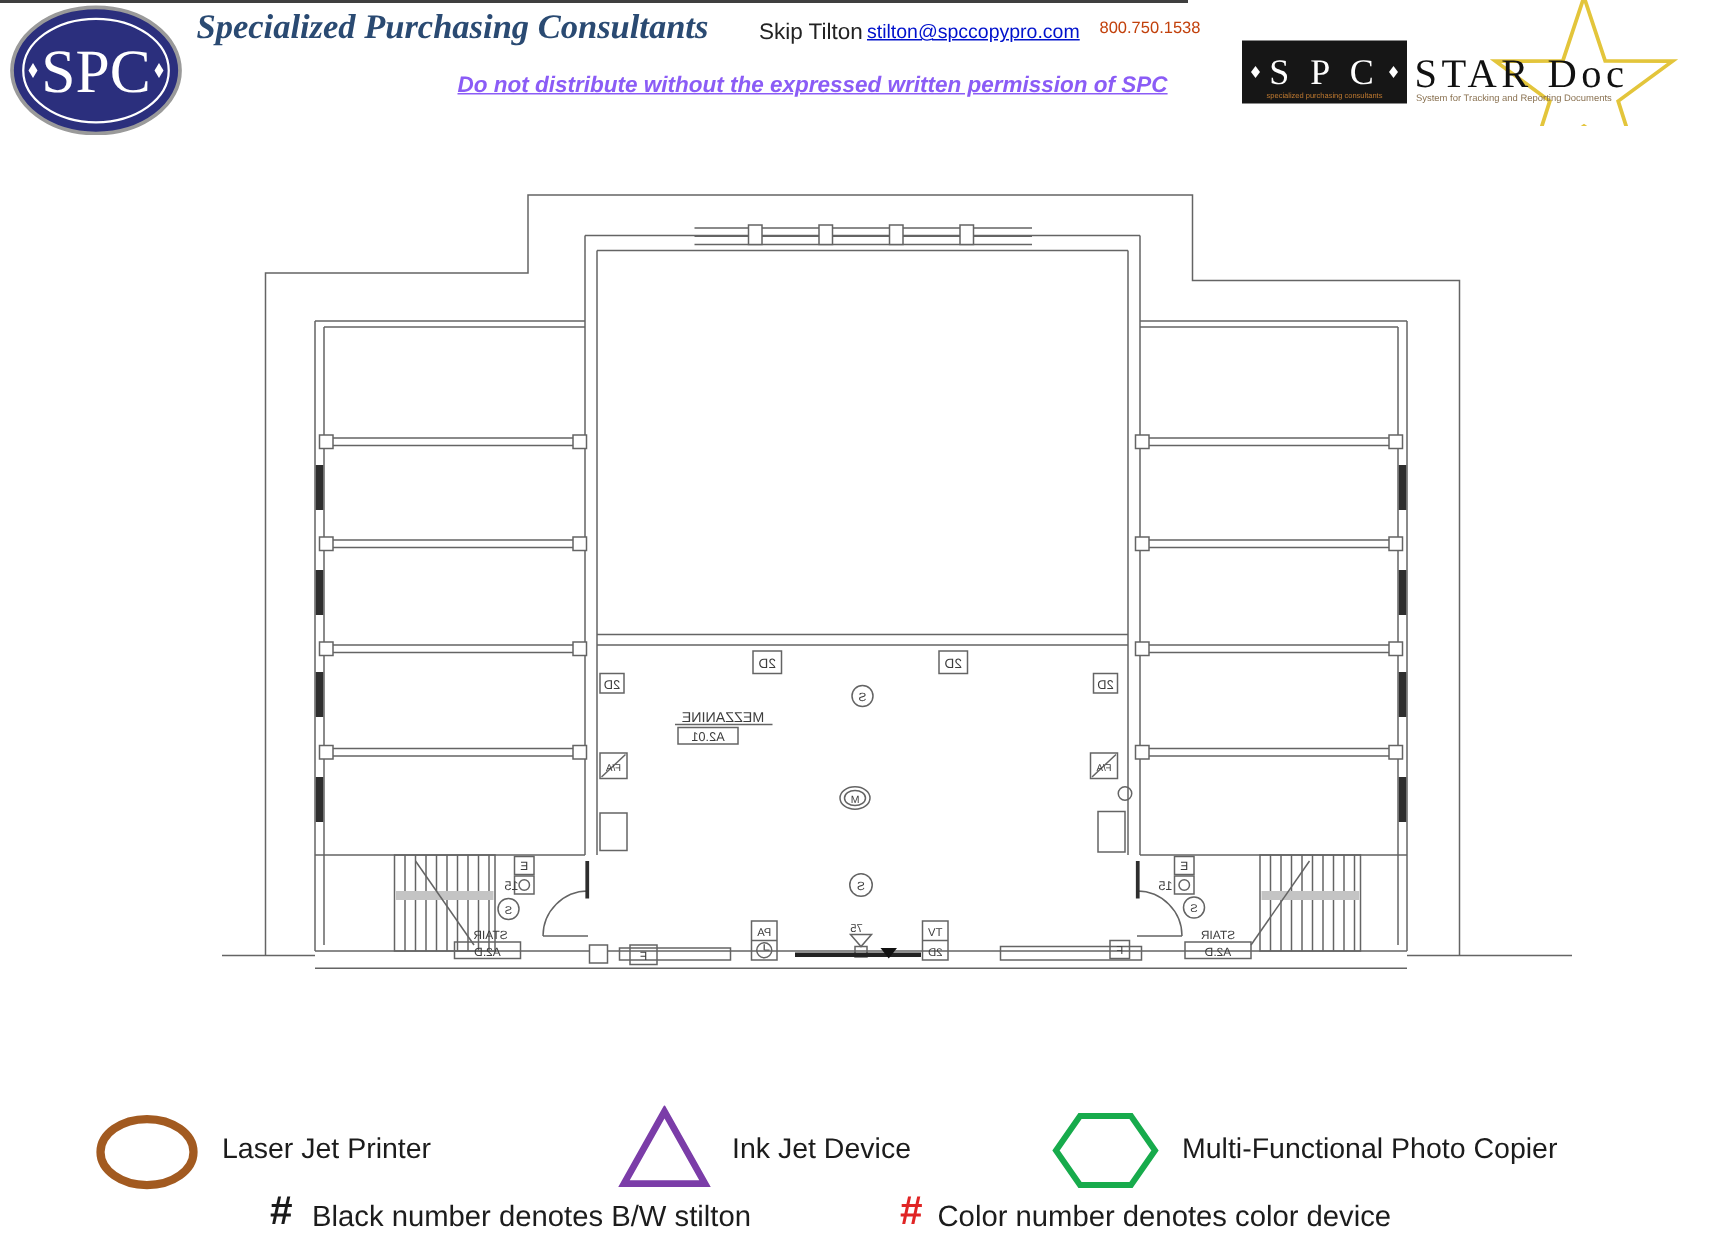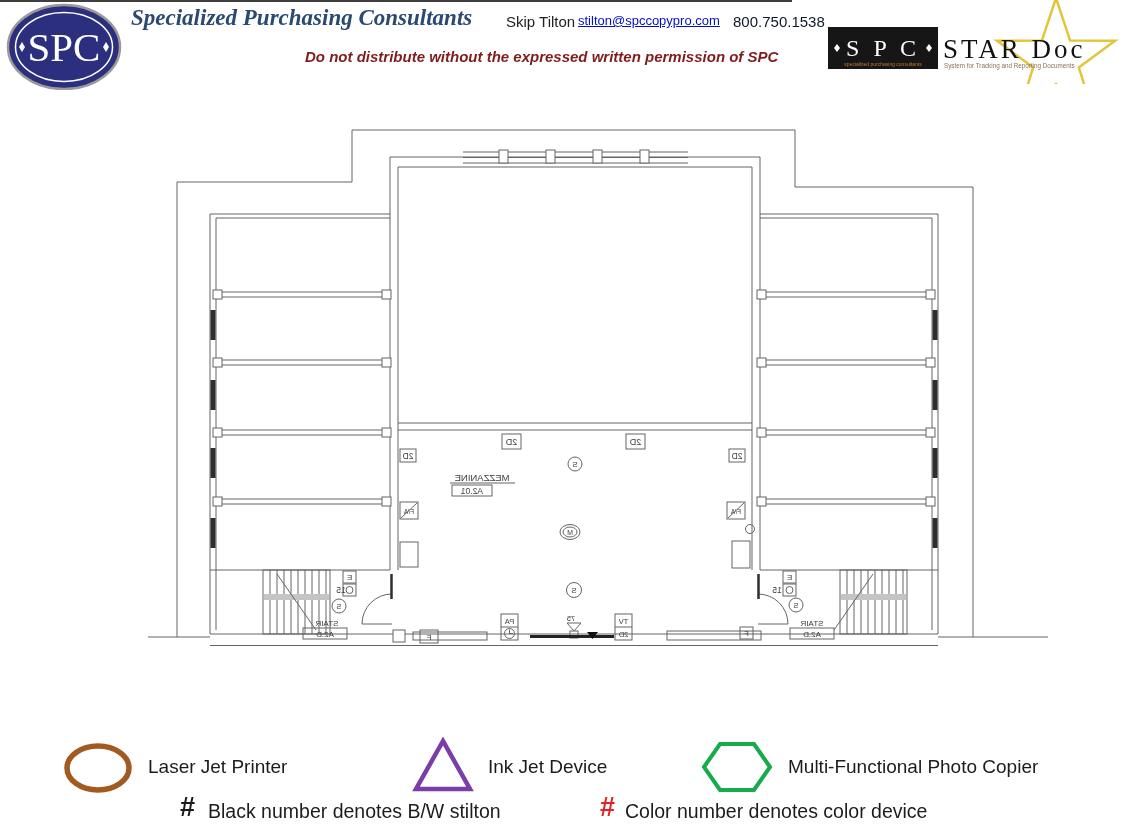--- a/index.html
+++ b/index.html
@@ -6,23 +6,23 @@
   body{width:1140px;height:828px;position:relative;overflow:hidden;
        font-family:"Liberation Sans",sans-serif;color:#1c1c1c;}
   .abs{position:absolute;}
   
   .top-edge{left:0;top:0;width:792px;height:2px;background:#3f3f3f;}
   
   .company{left:131px;top:5px;font-family:"Liberation Serif",serif;
            font-weight:bold;font-style:italic;font-size:23px;color:#2A4A72;white-space:nowrap;}
   .contact-name{left:506px;top:13px;font-size:15px;color:#222;}
   .email{left:578px;top:13px;font-size:13px;color:#0011CC;text-decoration:underline;cursor:pointer;}
-  .phone{left:733px;top:13px;font-size:15px;color:#0f172a;}
+  .phone{left:733px;top:13px;font-size:11px;color:#c2410c;}
   .disclaimer{left:305px;top:48px;font-size:15px;font-weight:bold;font-style:italic;
-              color:#7f1d1d;white-space:nowrap;}
+              color:#8b5cf6;text-decoration:underline;white-space:nowrap;}
   
   .plan{left:140px;top:122px;}
   .plan path,.plan polyline,.plan line,.plan circle,.plan ellipse,.plan polygon,.plan rect
       {fill:none;stroke:#646464;stroke-width:1;}
   .plan .fillbar{fill:#2e2e2e;stroke:none;}
   .plan .whitebox{fill:#fff;stroke:#646464;}
   .plan .grayfill{fill:#c4c4c4;stroke:none;}
   .plan .blackfill{fill:#111;stroke:none;}
   .plan .thick{stroke:#2e2e2e;stroke-width:2.5;}
   .plan .heavy{stroke:#222;stroke-width:3;}

